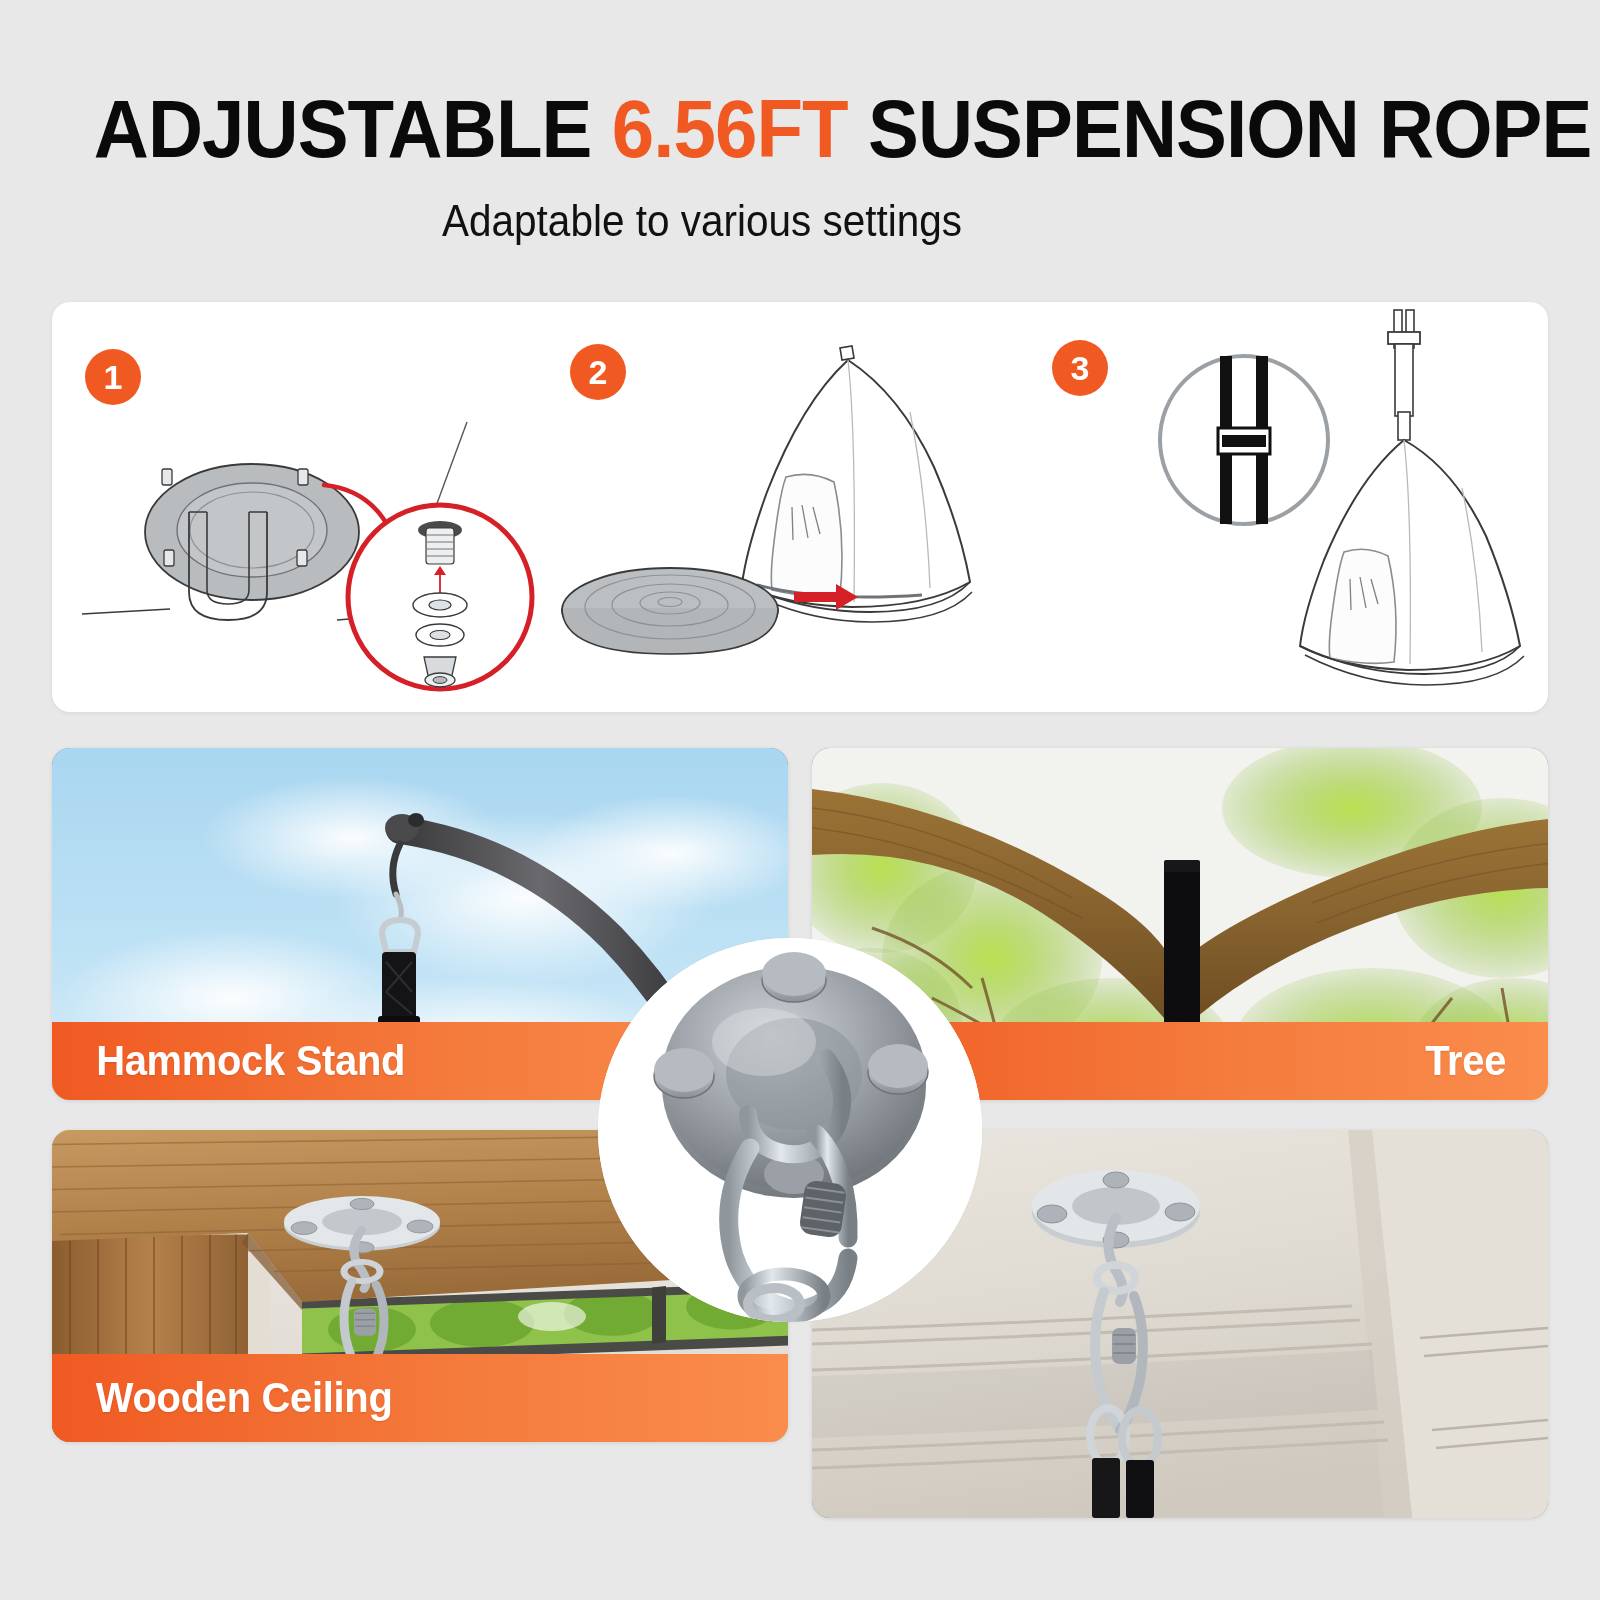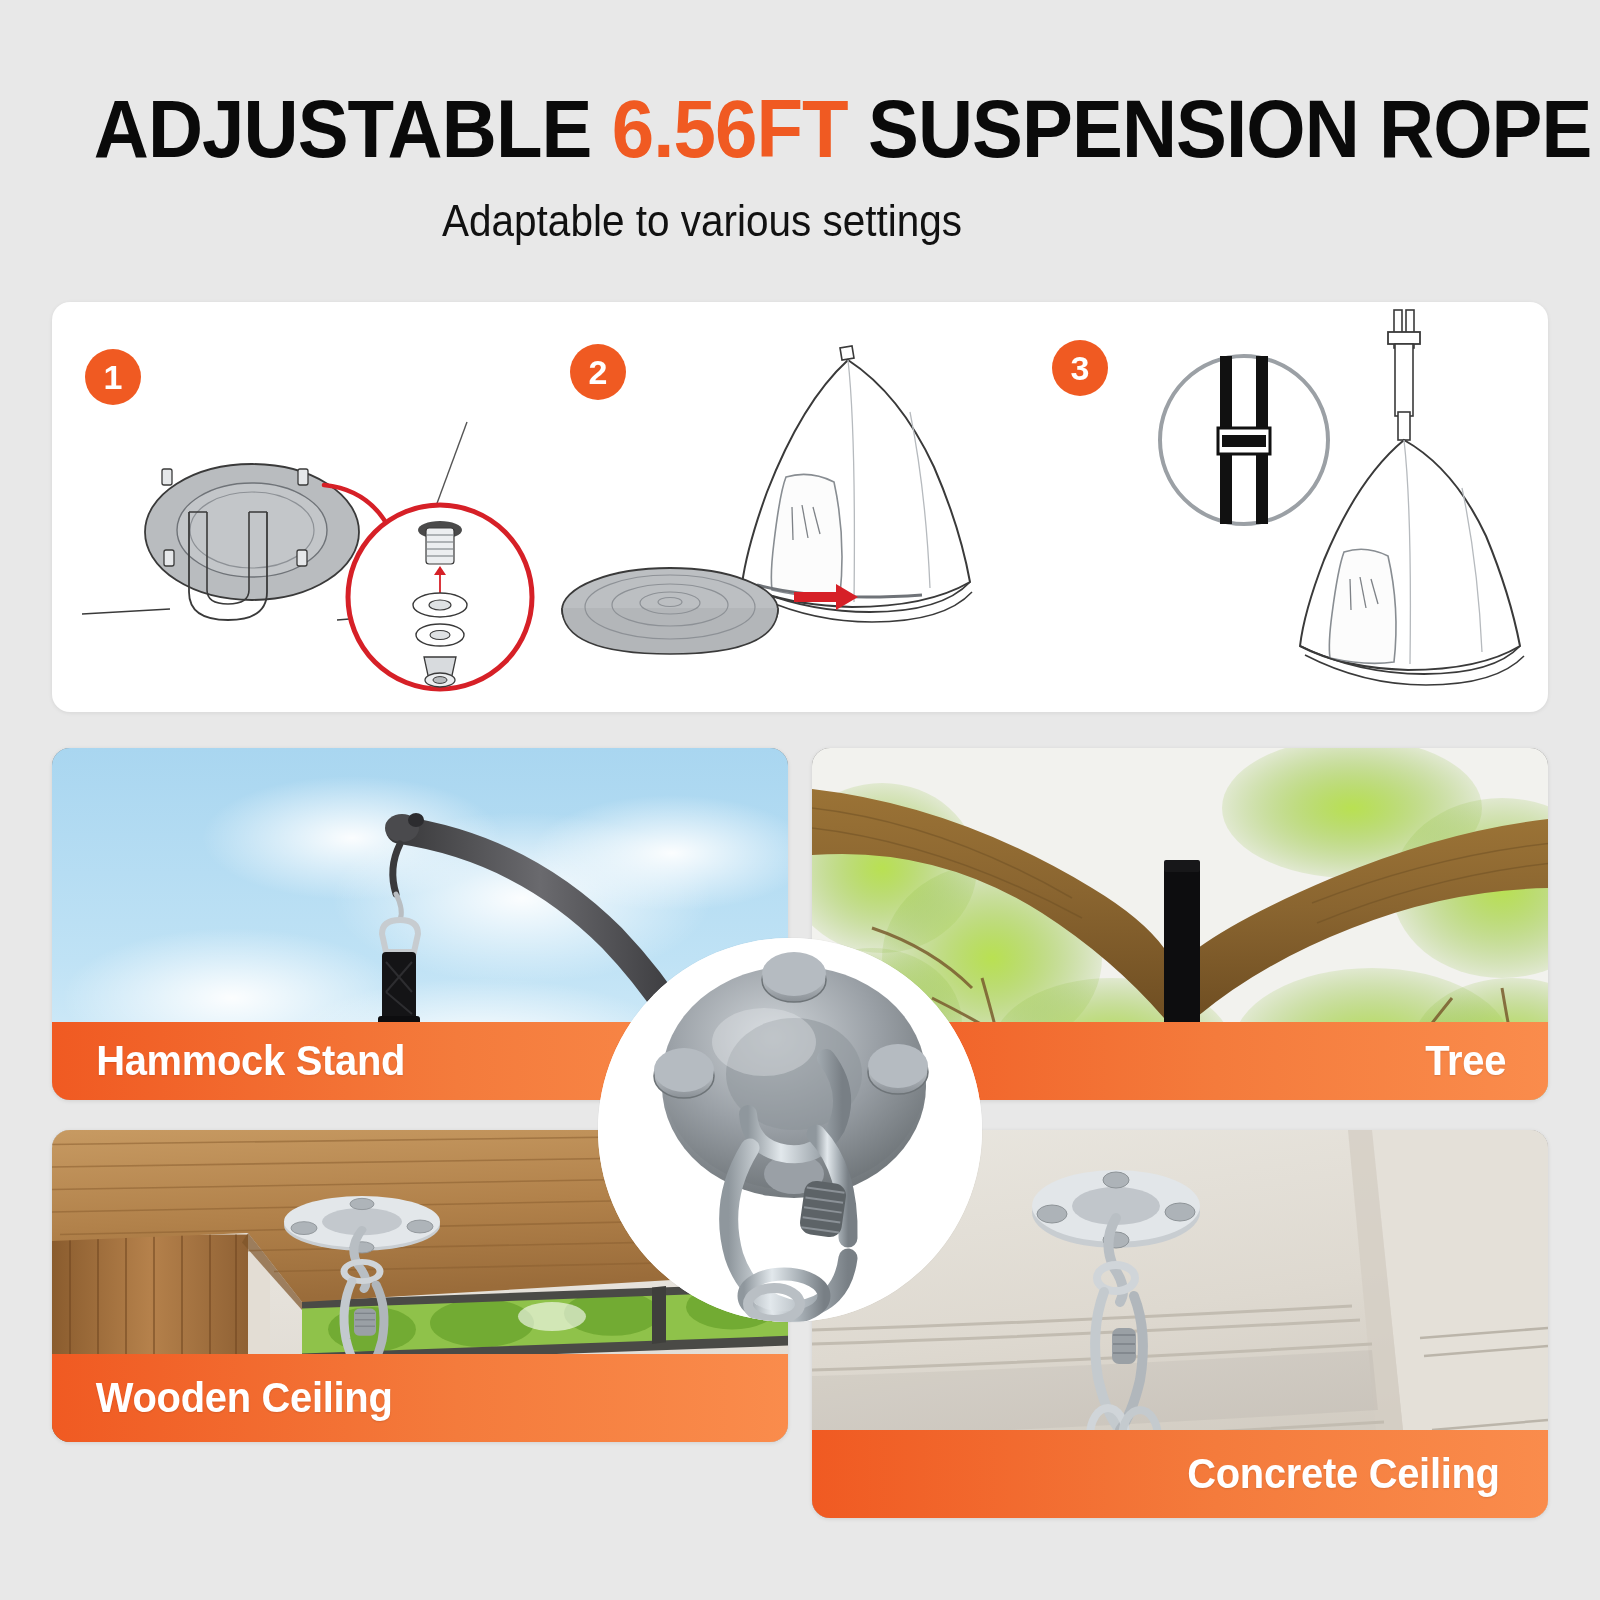--- a/index.html
+++ b/index.html
@@ -488,23 +488,20 @@
           <path d="M301 214 L323 214"></path>
           <path d="M301 223 L323 223"></path>
       </g>
 
       <ellipse cx="296" cy="306" rx="18" ry="28" fill="none" stroke="#d0d5d9" stroke-width="8"></ellipse>
       <ellipse cx="328" cy="308" rx="18" ry="28" fill="none" stroke="#c4cace" stroke-width="8"></ellipse>
 
       <rect x="280" y="328" width="28" height="60" rx="3" fill="#17171a"></rect>
       <rect x="314" y="330" width="28" height="58" rx="3" fill="#101012"></rect>
     </svg>
-    <div class="label-bar right">
-      <span class="label-text">Concrete Ceiling</span>
-    </div>
   </div>
 
   <div class="center-inset">
     <svg class="inner" viewBox="0 0 384 384">
       <defs>
         <radialGradient id="plateG" cx="42%" cy="32%" r="72%">
           <stop offset="0%" stop-color="#cfd4d8"></stop>
           <stop offset="55%" stop-color="#9aa0a6"></stop>
           <stop offset="100%" stop-color="#6e7478"></stop>
         </radialGradient>

